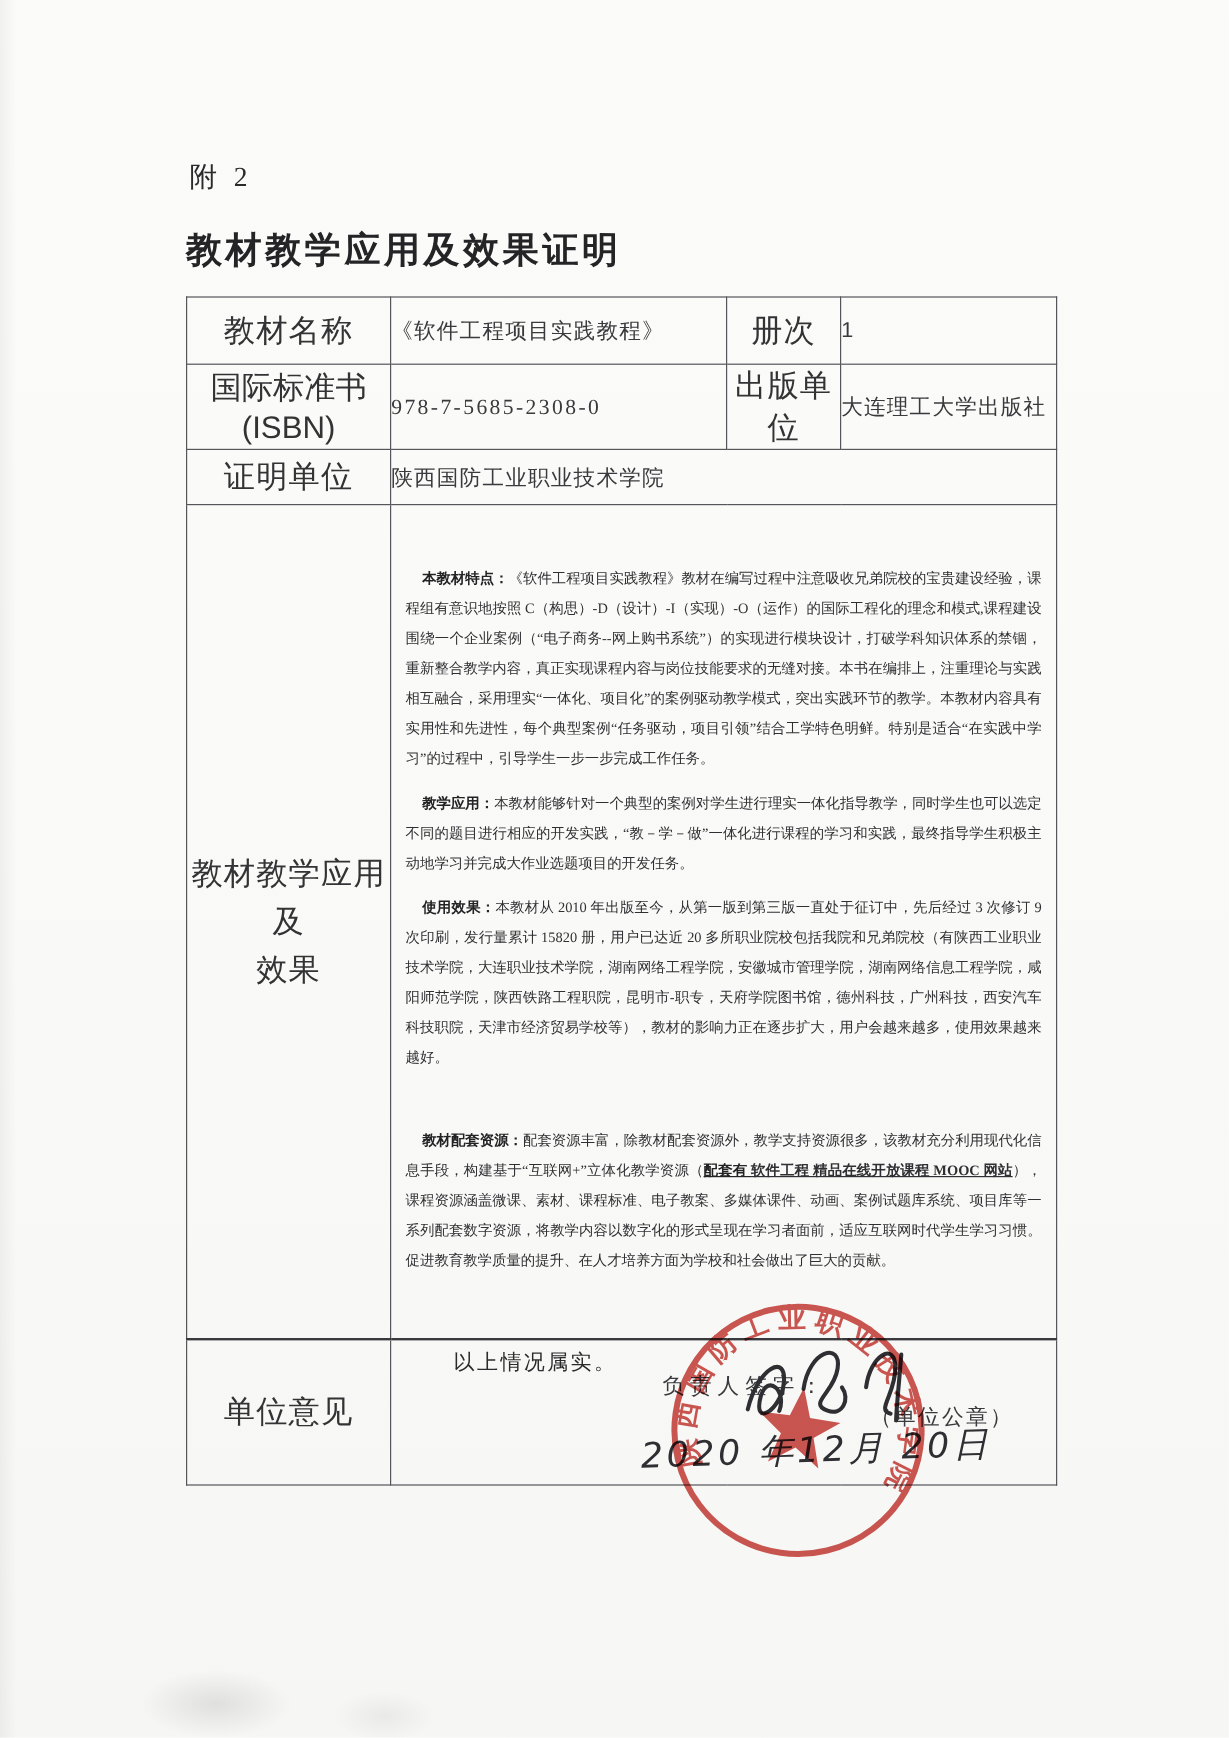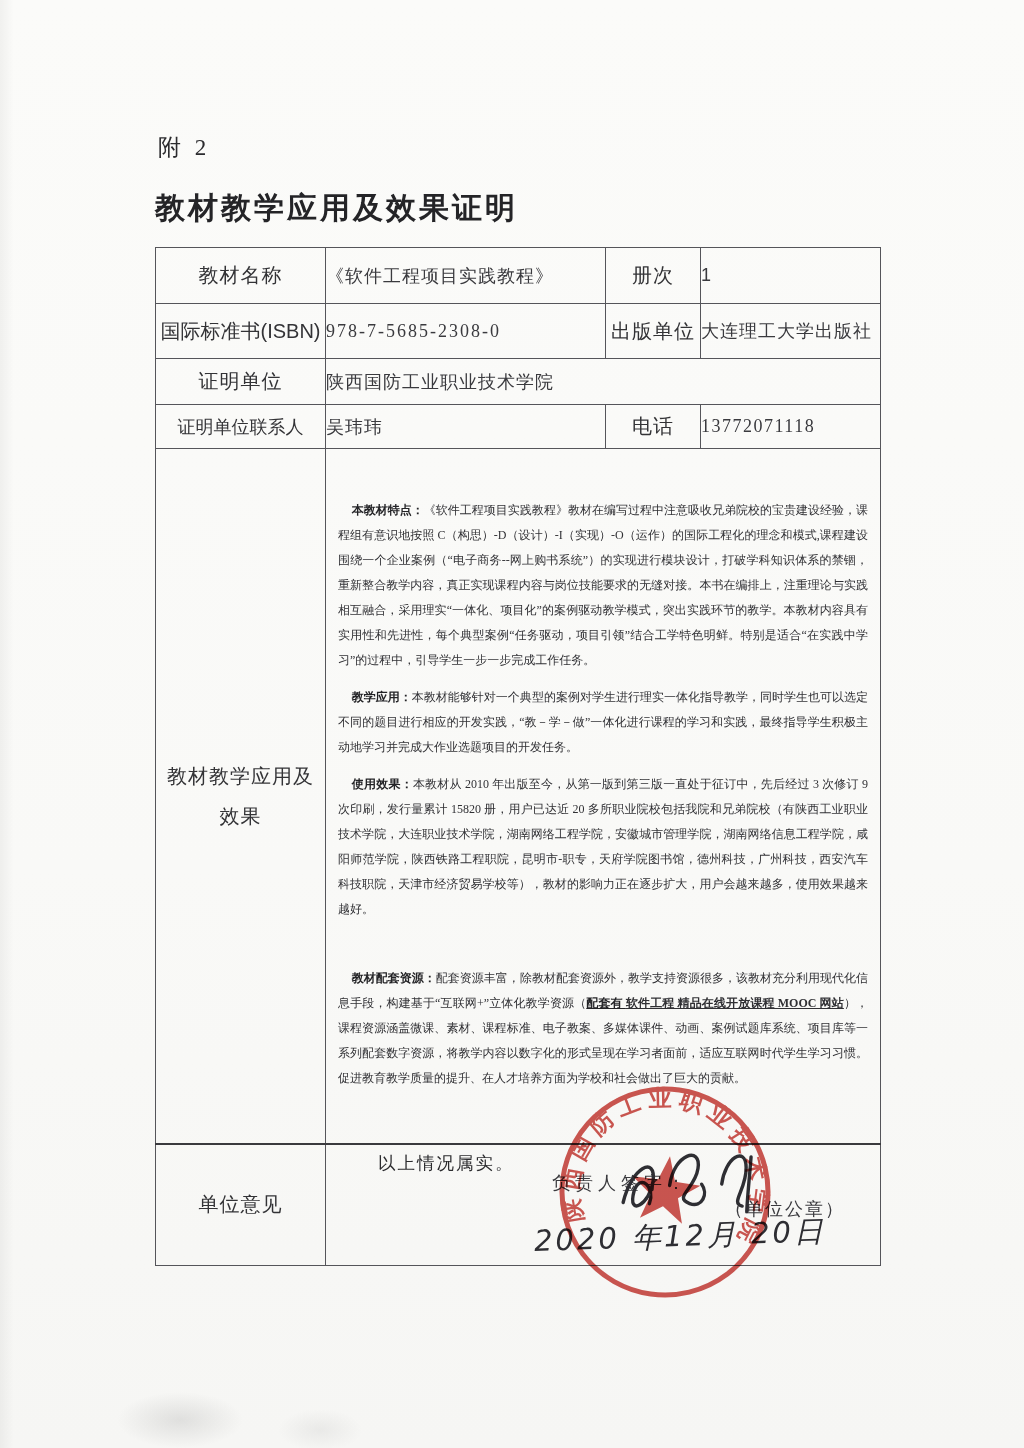--- a/index.html
+++ b/index.html
@@ -26,21 +26,21 @@
     position:absolute;left:155px;top:247px;width:725px;
     border-collapse:collapse;table-layout:fixed;
   }
   table.form td{
     border:1.5px solid #55555a;vertical-align:middle;
     padding:0;overflow:hidden;
   }
   td.lbl{
     text-align:center;
     font-family:"Liberation Sans","DejaVu Sans",sans-serif;
-    font-size:20px;color:#333336;letter-spacing:1px;
+    font-size:26px;color:#333336;letter-spacing:1px;
   }
   td.val{
     text-align:left;font-size:18px;color:#3a3a3e;letter-spacing:1px;
   }
   .heavy-bottom{border-bottom:2.5px solid #3a3a3e !important;}
   td.bigcell{vertical-align:top;}
   .effect-text{
     padding:10px 12px 0 12px;
     font-size:12px;line-height:25px;text-align:justify;color:#303034;
   }
@@ -89,26 +89,20 @@
   <tr style="height:55px">
     <td class="lbl" style="letter-spacing:0;">国际标准书(ISBN)</td>
     <td class="val" style="letter-spacing:2px;">978-7-5685-2308-0</td>
     <td class="lbl">出版单位</td>
     <td class="val">大连理工大学出版社</td>
   </tr>
   <tr style="height:46px">
     <td class="lbl">证明单位</td>
     <td class="val" colspan="3">陕西国防工业职业技术学院</td>
   </tr>
-  <tr style="height:44px">
-    <td class="lbl" style="letter-spacing:0;font-size:18px;">证明单位联系人</td>
-    <td class="val">吴玮玮</td>
-    <td class="lbl">电话</td>
-    <td class="val" style="letter-spacing:1.5px;">13772071118</td>
-  </tr>
   <tr style="height:695px">
     <td class="lbl lbl-stack heavy-bottom">
       <div>教材教学应用及</div>
       <div>效果</div>
     </td>
     <td class="bigcell heavy-bottom" colspan="3">
       <div class="effect-text">
         <p><b>本教材特点：</b><span>《软件工程项目实践教程》教材在编写过程中注意吸收兄弟院校的宝贵建设经验，课程组有意识地按照 C（构思）-D（设计）-I（实现）-O（运作）的国际工程化的理念和模式,课程建设围绕一个企业案例（“电子商务--网上购书系统”）的实现进行模块设计，打破学科知识体系的禁锢，重新整合教学内容，真正实现课程内容与岗位技能要求的无缝对接。本书在编排上，注重理论与实践相互融合，采用理实“一体化、项目化”的案例驱动教学模式，突出实践环节的教学。本教材内容具有实用性和先进性，每个典型案例“任务驱动，项目引领”结合工学特色明鲜。特别是适合“在实践中学习”的过程中，引导学生一步一步完成工作任务。</span></p>
         <p><b>教学应用：</b><span>本教材能够针对一个典型的案例对学生进行理实一体化指导教学，同时学生也可以选定不同的题目进行相应的开发实践，“教－学－做”一体化进行课程的学习和实践，最终指导学生积极主动地学习并完成大作业选题项目的开发任务。</span></p>
         <p><b>使用效果：</b><span>本教材从 2010 年出版至今，从第一版到第三版一直处于征订中，先后经过 3 次修订 9 次印刷，发行量累计 15820 册，用户已达近 20 多所职业院校包括我院和兄弟院校（有陕西工业职业技术学院，大连职业技术学院，湖南网络工程学院，安徽城市管理学院，湖南网络信息工程学院，咸阳师范学院，陕西铁路工程职院，昆明市-职专，天府学院图书馆，德州科技，广州科技，西安汽车科技职院，天津市经济贸易学校等），教材的影响力正在逐步扩大，用户会越来越多，使用效果越来越好。</span></p>

